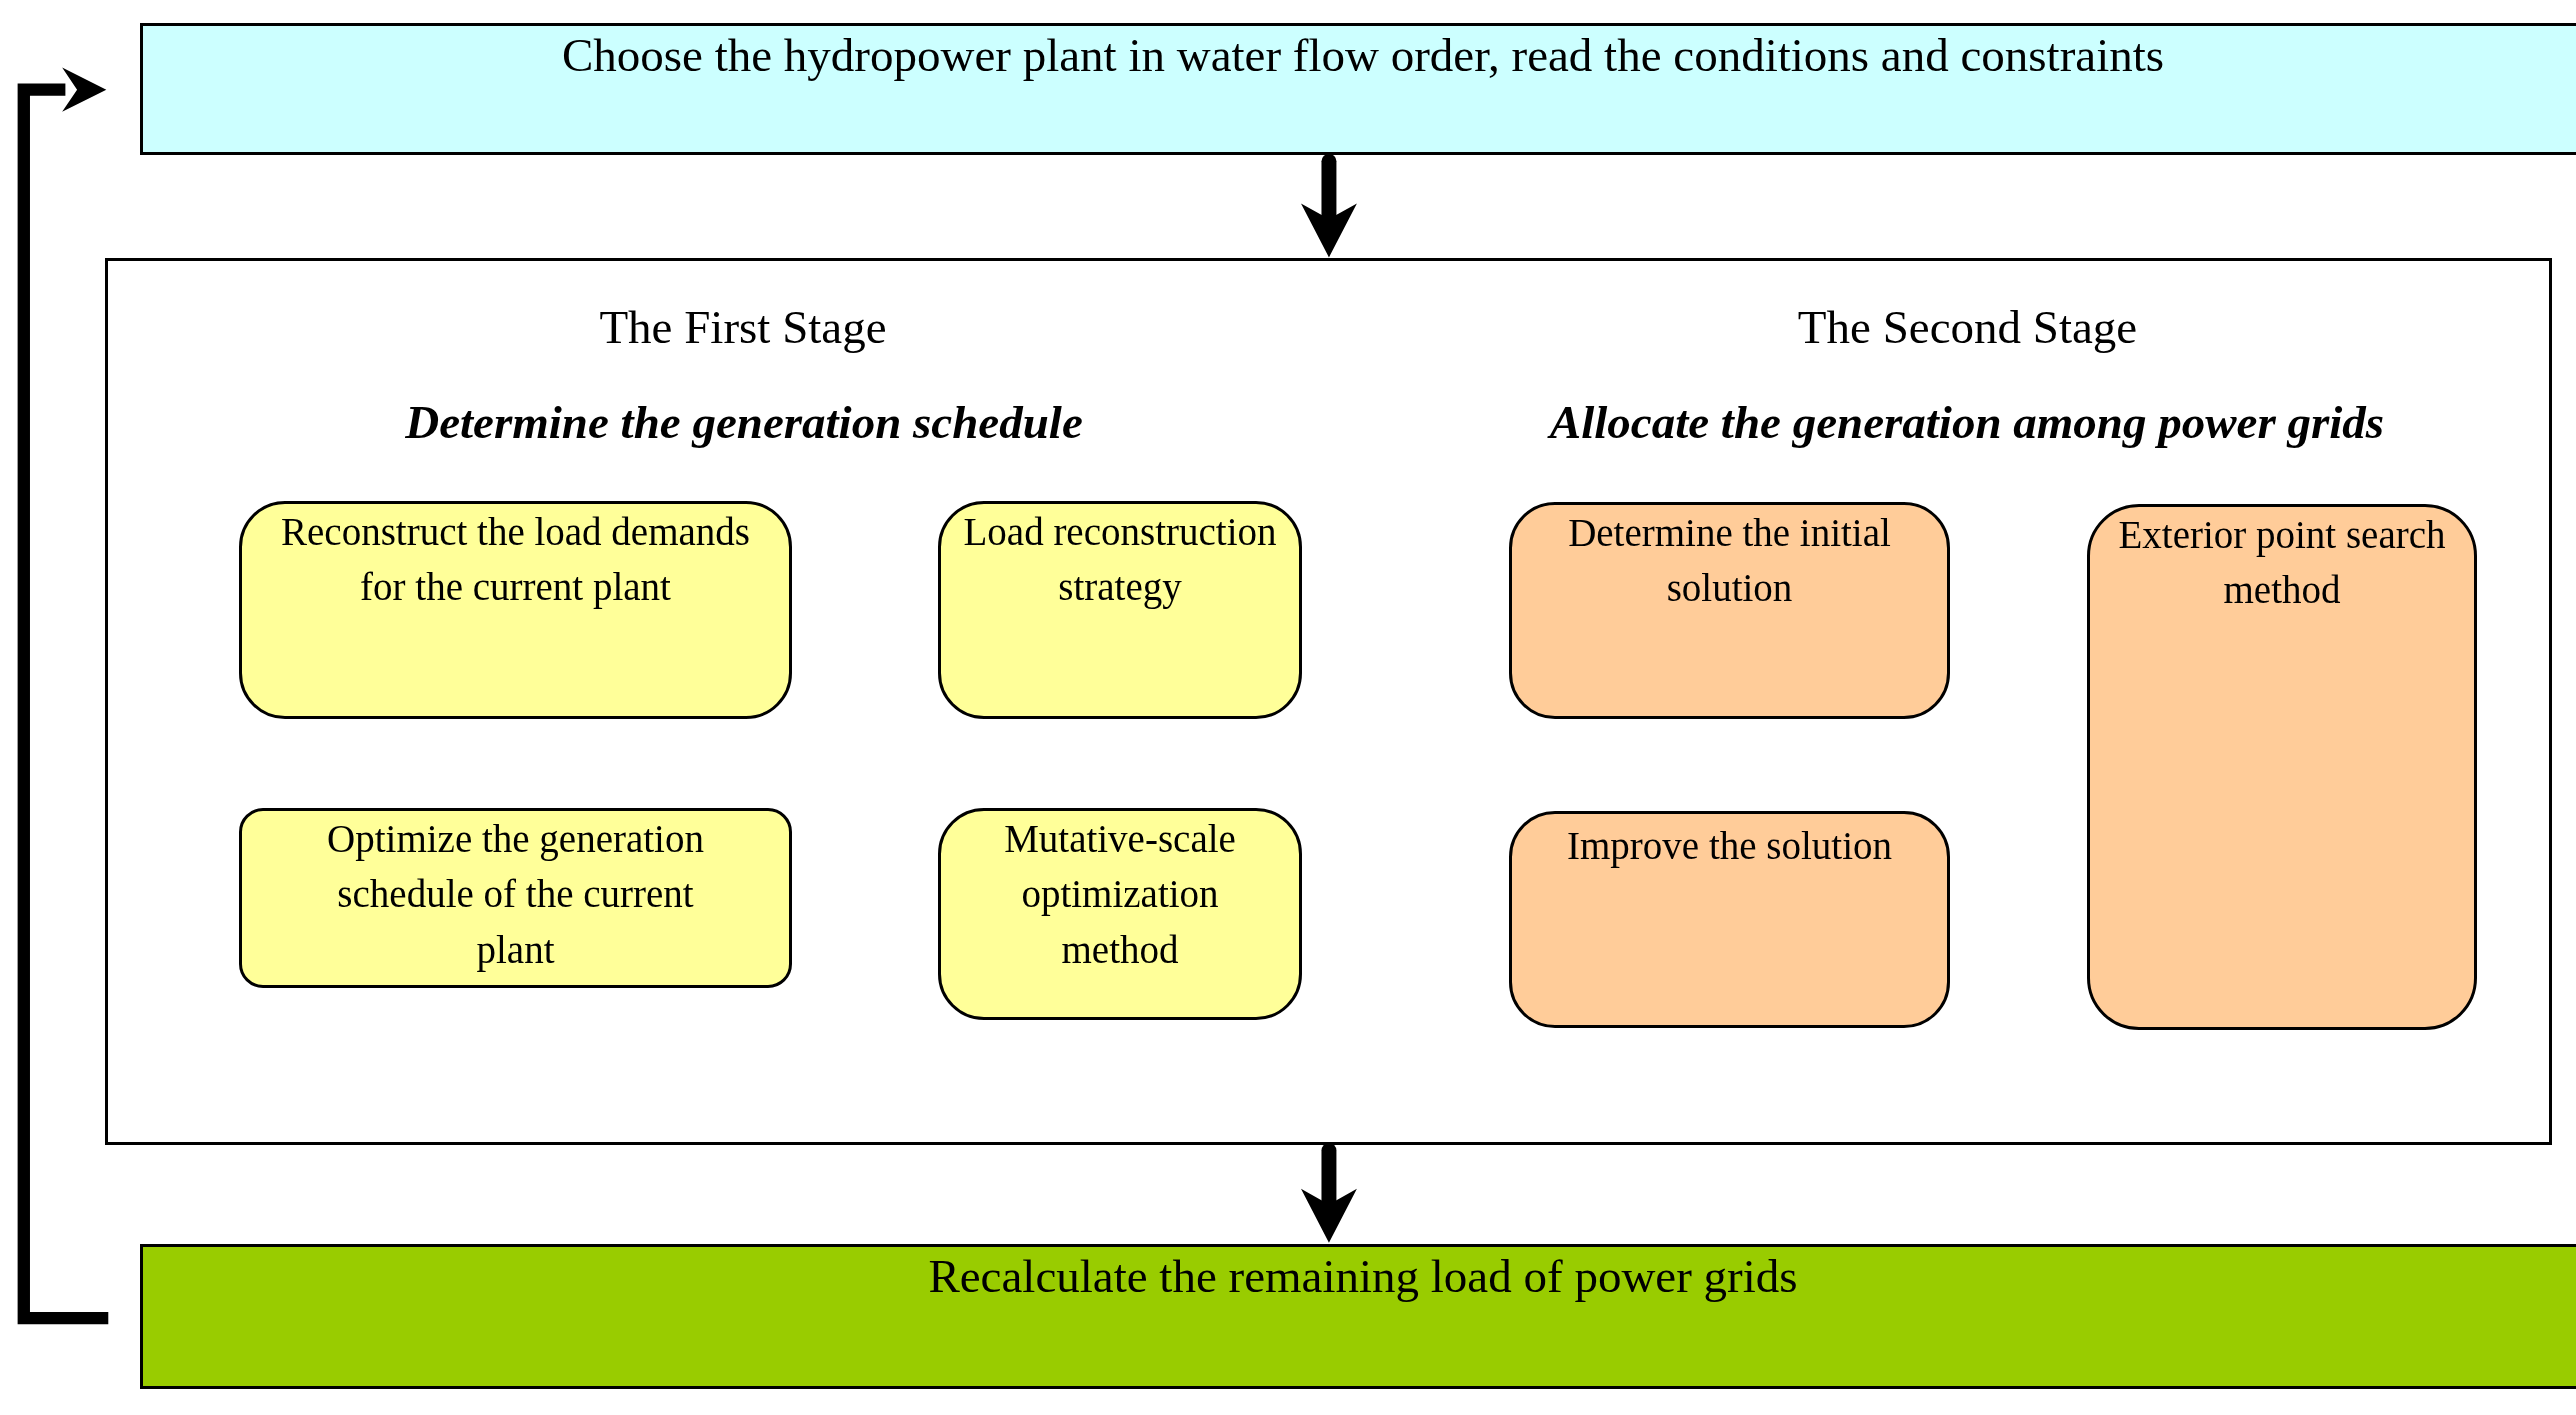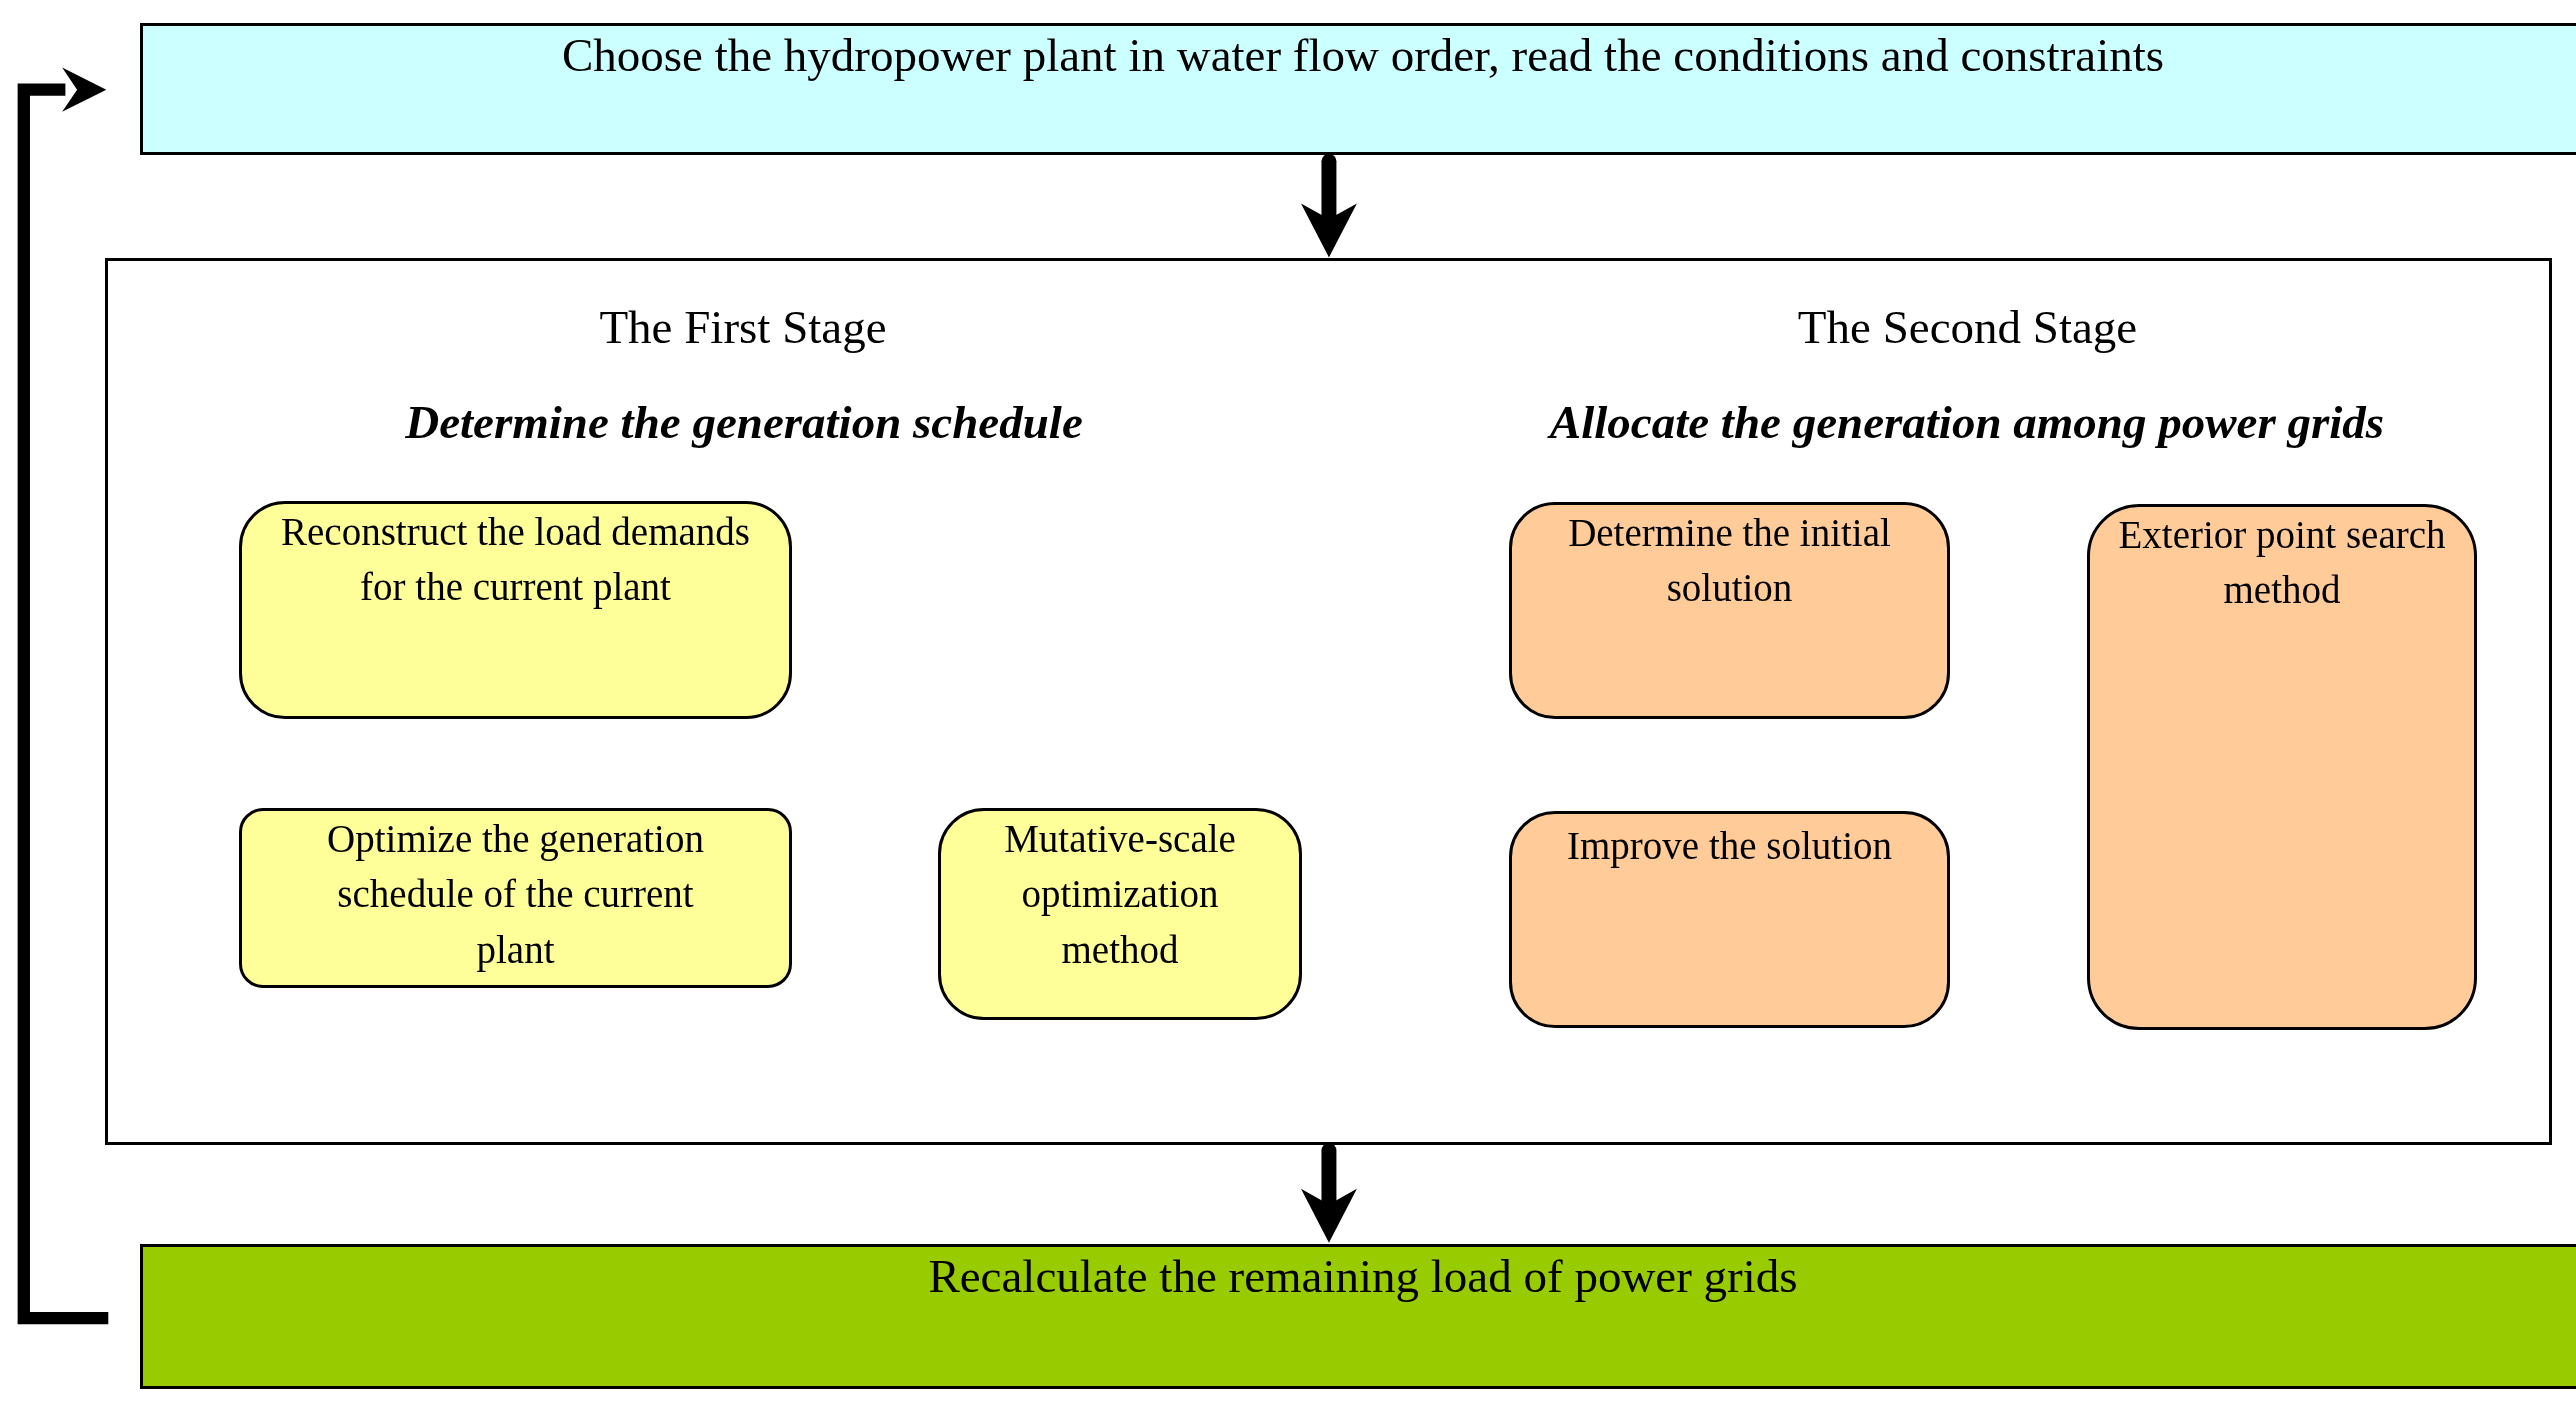--- a/index.html
+++ b/index.html
@@ -111,20 +111,23 @@
 
   <div id="stage1-title" class="abs stage-title">The First Stage</div>
   <div id="stage2-title" class="abs stage-title">The Second Stage</div>
 
   <div id="stage1-heading" class="abs stage-heading">Determine the generation schedule</div>
   <div id="stage2-heading" class="abs stage-heading">Allocate the generation among power grids</div>
 
   <div id="box-reconstruct" class="abs node rounded yellow">
     <span>Reconstruct the load demands for the current plant</span>
   </div>
+  <div id="box-load-strategy" class="abs node rounded yellow">
+    <span>Load reconstruction strategy</span>
+  </div>
   <div id="box-optimize" class="abs node rounded yellow">
     <span>Optimize the generation schedule of the current plant</span>
   </div>
   <div id="box-mutative" class="abs node rounded yellow">
     <span>Mutative-scale optimization method</span>
   </div>
 
   <div id="box-initial" class="abs node rounded orange">
     <span>Determine the initial solution</span>
   </div>

